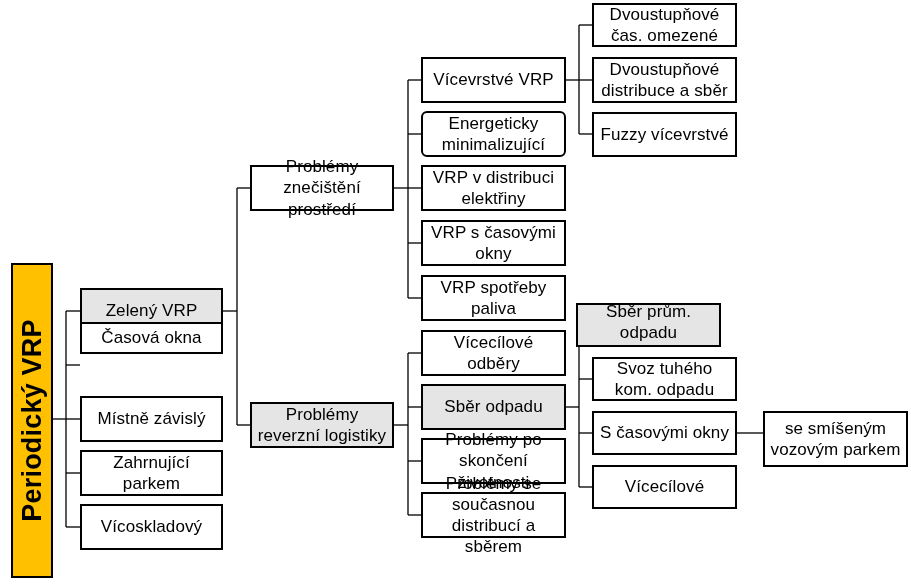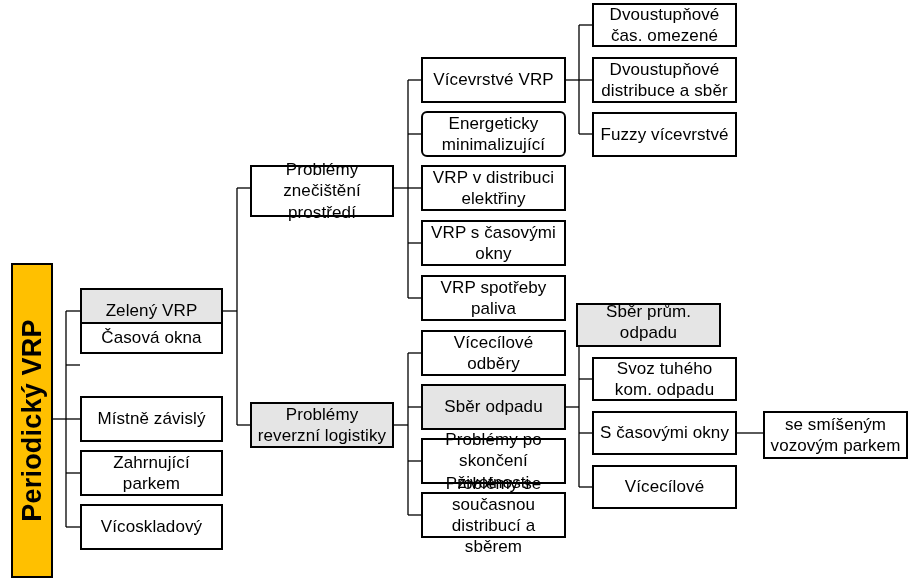--- a/index.html
+++ b/index.html
@@ -119,21 +119,21 @@
   <div class="node" style="left:80px;top:396px;width:143px;height:46px;">
     <span class="lbl">Místně závislý</span>
   </div>
   <div class="node" style="left:80px;top:450px;width:143px;height:46px;">
     <span class="lbl">Zahrnující parkem</span>
   </div>
   <div class="node" style="left:80px;top:504px;width:143px;height:46px;">
     <span class="lbl">Vícoskladový</span>
   </div>
 
-  <div class="node" style="left:250px;top:165px;width:144px;height:52px;">
+  <div class="node" style="left:250px;top:165px;width:144px;height:46px;">
     <span class="lbl">Problémy znečištění prostředí</span>
   </div>
   <div class="node hl" style="left:250px;top:402px;width:144px;height:46px;">
     <span class="lbl">Problémy reverzní logistiky</span>
   </div>
 
   <div class="node" style="left:421px;top:57px;width:145px;height:46px;">
     <span class="lbl">Vícevrstvé VRP</span>
   </div>
   <div class="node" style="left:421px;top:111px;width:145px;height:46px;border-radius:6px;">
@@ -178,17 +178,17 @@
   <div class="node" style="left:592px;top:357px;width:145px;height:44px;">
     <span class="lbl">Svoz tuhého kom. odpadu</span>
   </div>
   <div class="node" style="left:592px;top:411px;width:145px;height:44px;">
     <span class="lbl">S časovými okny</span>
   </div>
   <div class="node" style="left:592px;top:465px;width:145px;height:44px;">
     <span class="lbl">Vícecílové</span>
   </div>
 
-  <div class="node" style="left:763px;top:411px;width:145px;height:48px;">
+  <div class="node" style="left:763px;top:411px;width:145px;height:56px;">
     <span class="lbl">se smíšeným vozovým parkem</span>
   </div>
 
 </div>
 
 </body></html>

